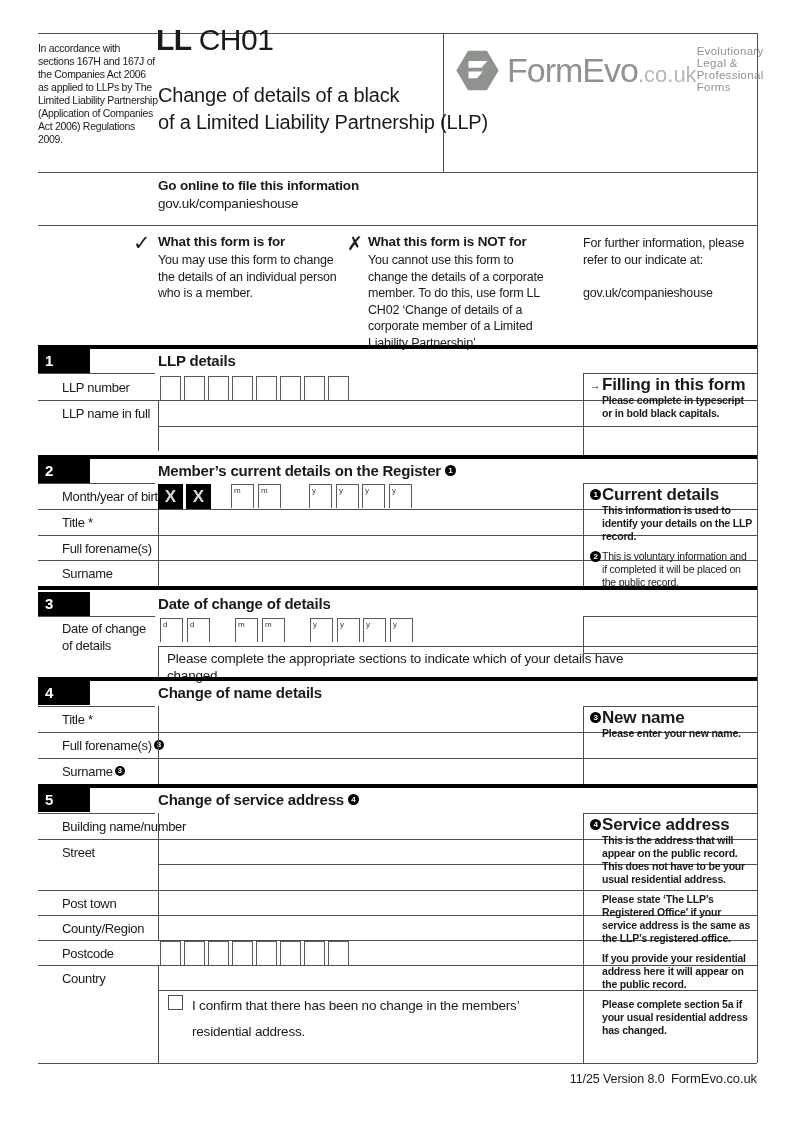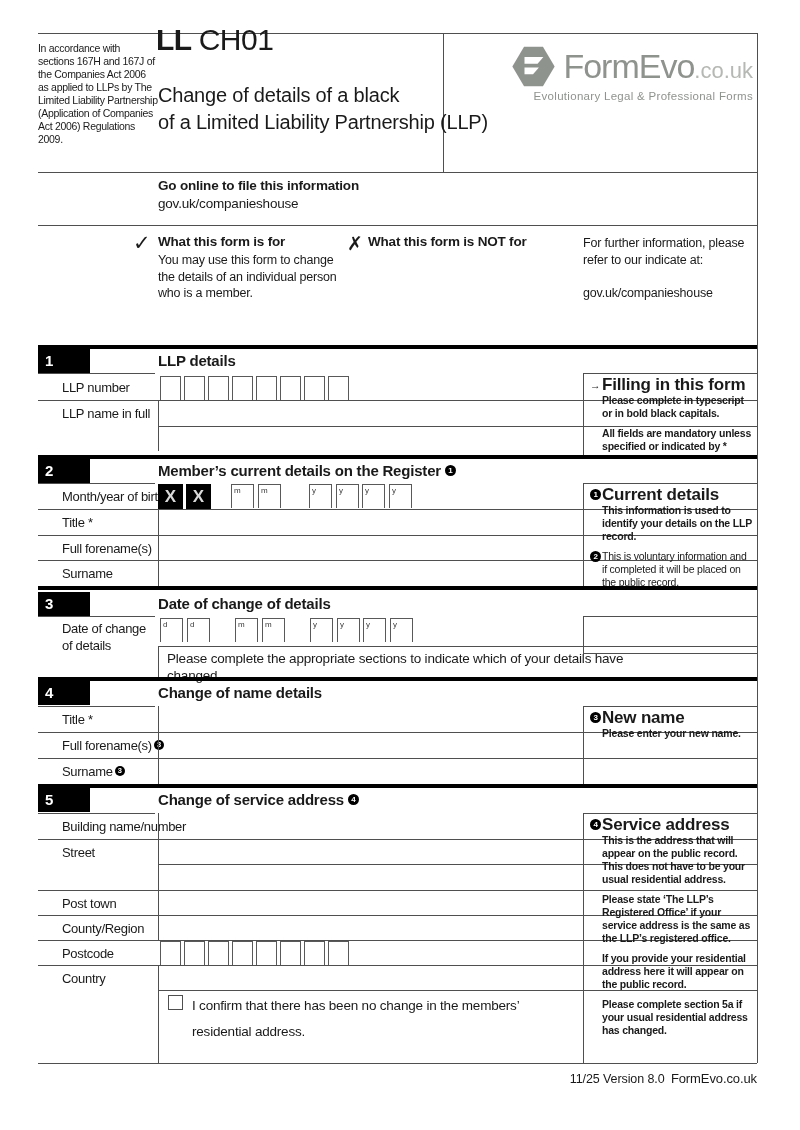--- a/index.html
+++ b/index.html
@@ -46,21 +46,21 @@
   <div class="abs" style="left:38px;top:42px;width:120px;font-size:10.5px;line-height:13px;letter-spacing:-0.3px">In accordance with sections 167H and 167J of the Companies Act 2006 as applied to LLPs by The Limited Liability Partnership (Application of Companies Act 2006) Regulations 2009.</div>
 
   <div class="abs" style="left:156px;top:23px;font-size:30px;letter-spacing:-0.5px">
     <span style="font-weight:bold">LL</span><span style="font-weight:400;margin-left:7px">CH01</span>
   </div>
   <div class="abs" style="left:158px;top:82px;font-size:20px;line-height:27px;letter-spacing:-0.2px">
     <div>Change of details of a black</div>
     <div>of a Limited Liability Partnership (LLP)</div>
   </div>
 
-  <div class="abs" style="left:455px;top:44px;width:298px;display:flex;flex-direction:column;align-items:flex-end">
+  <div class="abs" style="left:455px;top:44px;width:298px;display:flex;flex-direction:row;align-items:flex-end">
     <div style="display:flex;align-items:center">
       <svg width="45" height="45" viewBox="0 0 100 100" style="margin-right:7px">
         <path fill="#8f938e" d="M29 6 L71 6 L97 50 L71 94 L29 94 L3 50 Z"></path>
         <path fill="#ffffff" d="M30 29 L72 29 L59 44 L30 44 Z"></path>
         <path fill="#ffffff" d="M30 52 L62 52 L49 67 L30 67 Z"></path>
       </svg>
       <span style="display:inline-flex;align-items:baseline">
         <span style="font-size:34px;color:#8f938e;letter-spacing:-1px">FormEvo</span>
           <span style="font-size:22px;color:#b5b8b3">.co.uk</span>
       </span>
@@ -72,20 +72,21 @@
   <div class="abs" style="left:158px;top:178px;font-size:13.5px;font-weight:bold;letter-spacing:-0.2px">Go online to file this information</div>
   <div class="abs" style="left:158px;top:196px;font-size:13.5px;letter-spacing:-0.2px">gov.uk/companieshouse</div>
   <div class="hl" style="left:38px;top:225px;width:719px"></div>
 
   <div class="abs" style="left:133px;top:231px;font-size:21px">✓</div>
   <div class="introTitle" style="left:158px;top:234px">What this form is for</div>
   <div class="introBody" style="left:158px;top:252px;width:192px">You may use this form to change the details of an individual person who is a member.</div>
 
   <div class="abs" style="left:347px;top:232px;font-size:19px">✗</div>
   <div class="introTitle" style="left:368px;top:234px">What this form is NOT for</div>
+  <div class="introBody" style="left:368px;top:252px;width:182px">You cannot use this form to change the details of a corporate member. To do this, use form LL CH02 ‘Change of details of a corporate member of a Limited Liability Partnership’.</div>
 
   <div class="introBody" style="left:583px;top:235px;width:172px">For further information, please refer to our indicate at:</div>
   <div class="introBody" style="left:583px;top:285px;width:172px">gov.uk/companieshouse</div>
 
   <div class="bar" style="top:345px"></div>
   <div class="numbox" style="top:349px">1</div>
   <div class="stitle" style="top:352px">LLP details</div>
   <div class="hl" style="left:38px;top:373px;width:117px"></div>
 
   <div class="lbl" style="top:380px">LLP number</div>
@@ -102,21 +103,20 @@
   <div class="lbl" style="top:406px">LLP name in full</div>
   <div class="fieldbox" style="top:400px;height:26px"></div>
   <div class="hl" style="left:158px;top:426px;width:599px"></div>
   <div class="fieldbox" style="top:426px;height:25px"></div>
 
   <div class="sidebox" style="top:373px;height:82px">
     <div class="note">
       <span class="mk">→</span>
       <span class="sbt">Filling in this form</span>
       <div class="sbp">Please complete in typescript or in bold black capitals.</div>
-      <div class="sbp">All fields are mandatory unless specified or indicated by *</div>
     </div>
   </div>
 
   <div class="bar" style="top:455px"></div>
   <div class="numbox" style="top:459px">2</div>
   <div class="stitle" style="top:462px"><span>Member’s current details on the Register</span><span class="refc">1</span></div>
   <div class="hl" style="left:38px;top:483px;width:117px"></div>
 
   <div class="lbl" style="top:489px"><span>Month/year of birth*</span><span class="refs">2</span></div>
   <div class="xcell" style="left:158px;top:484px">X</div>

